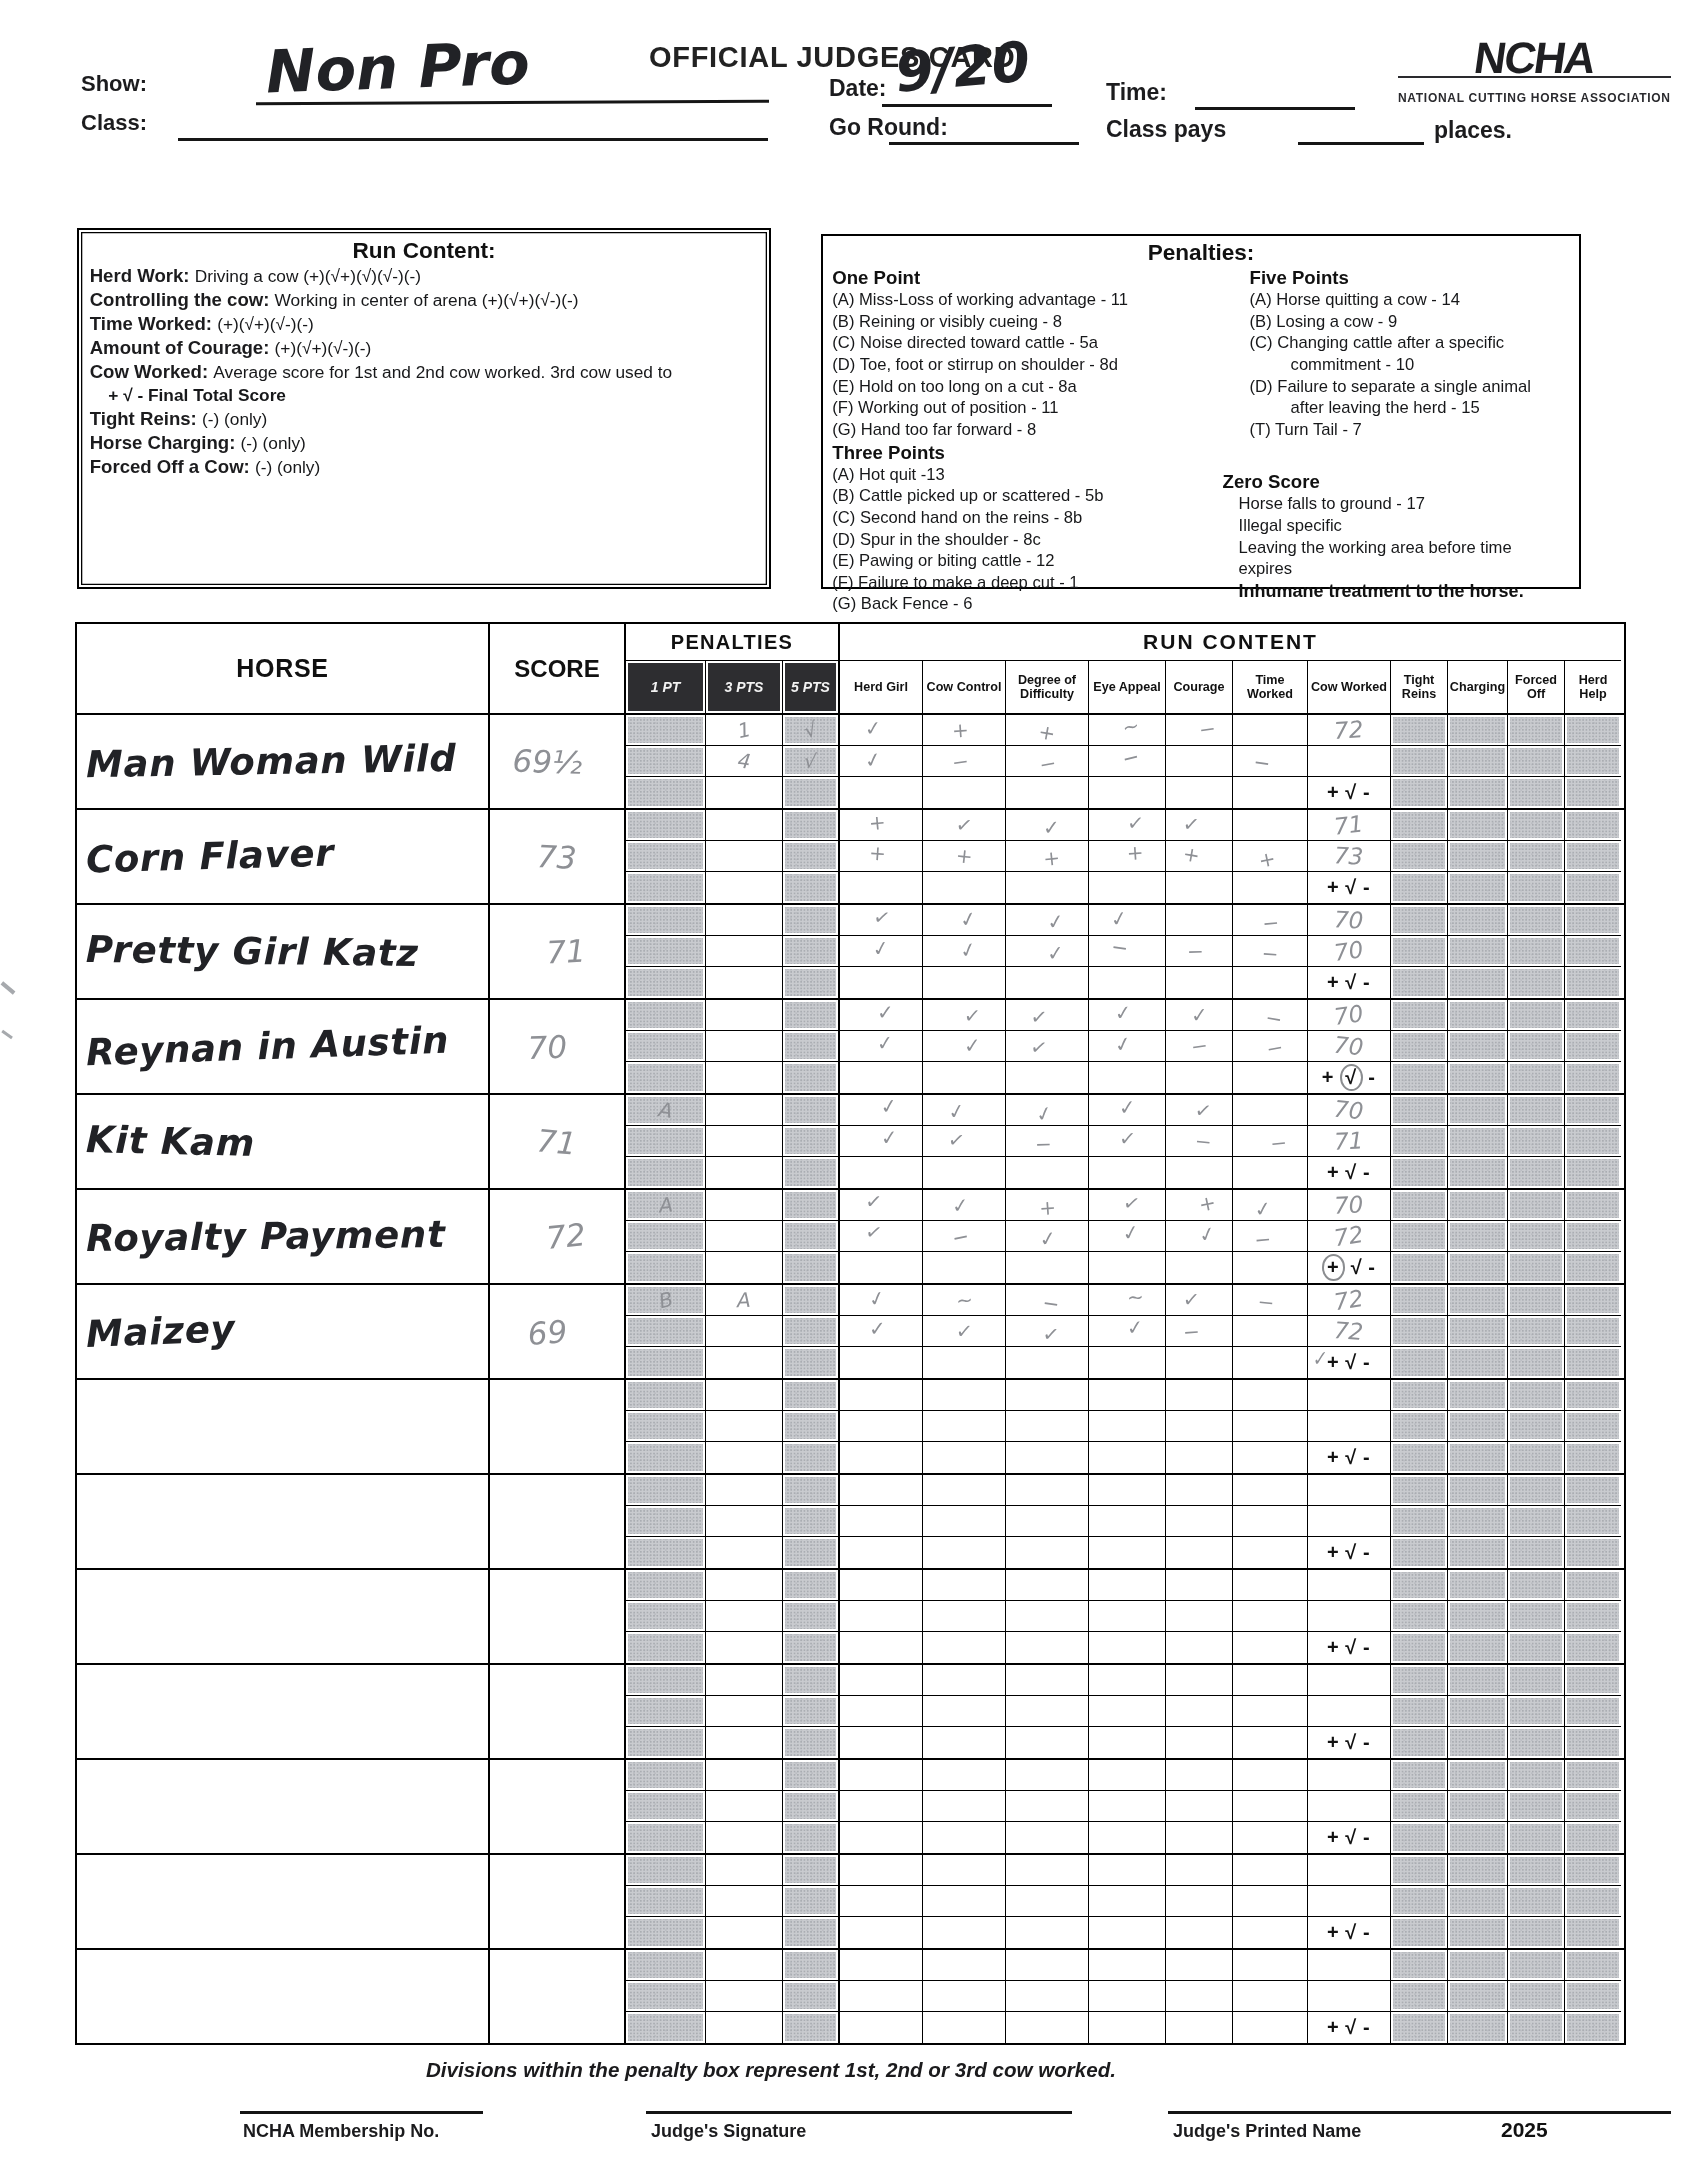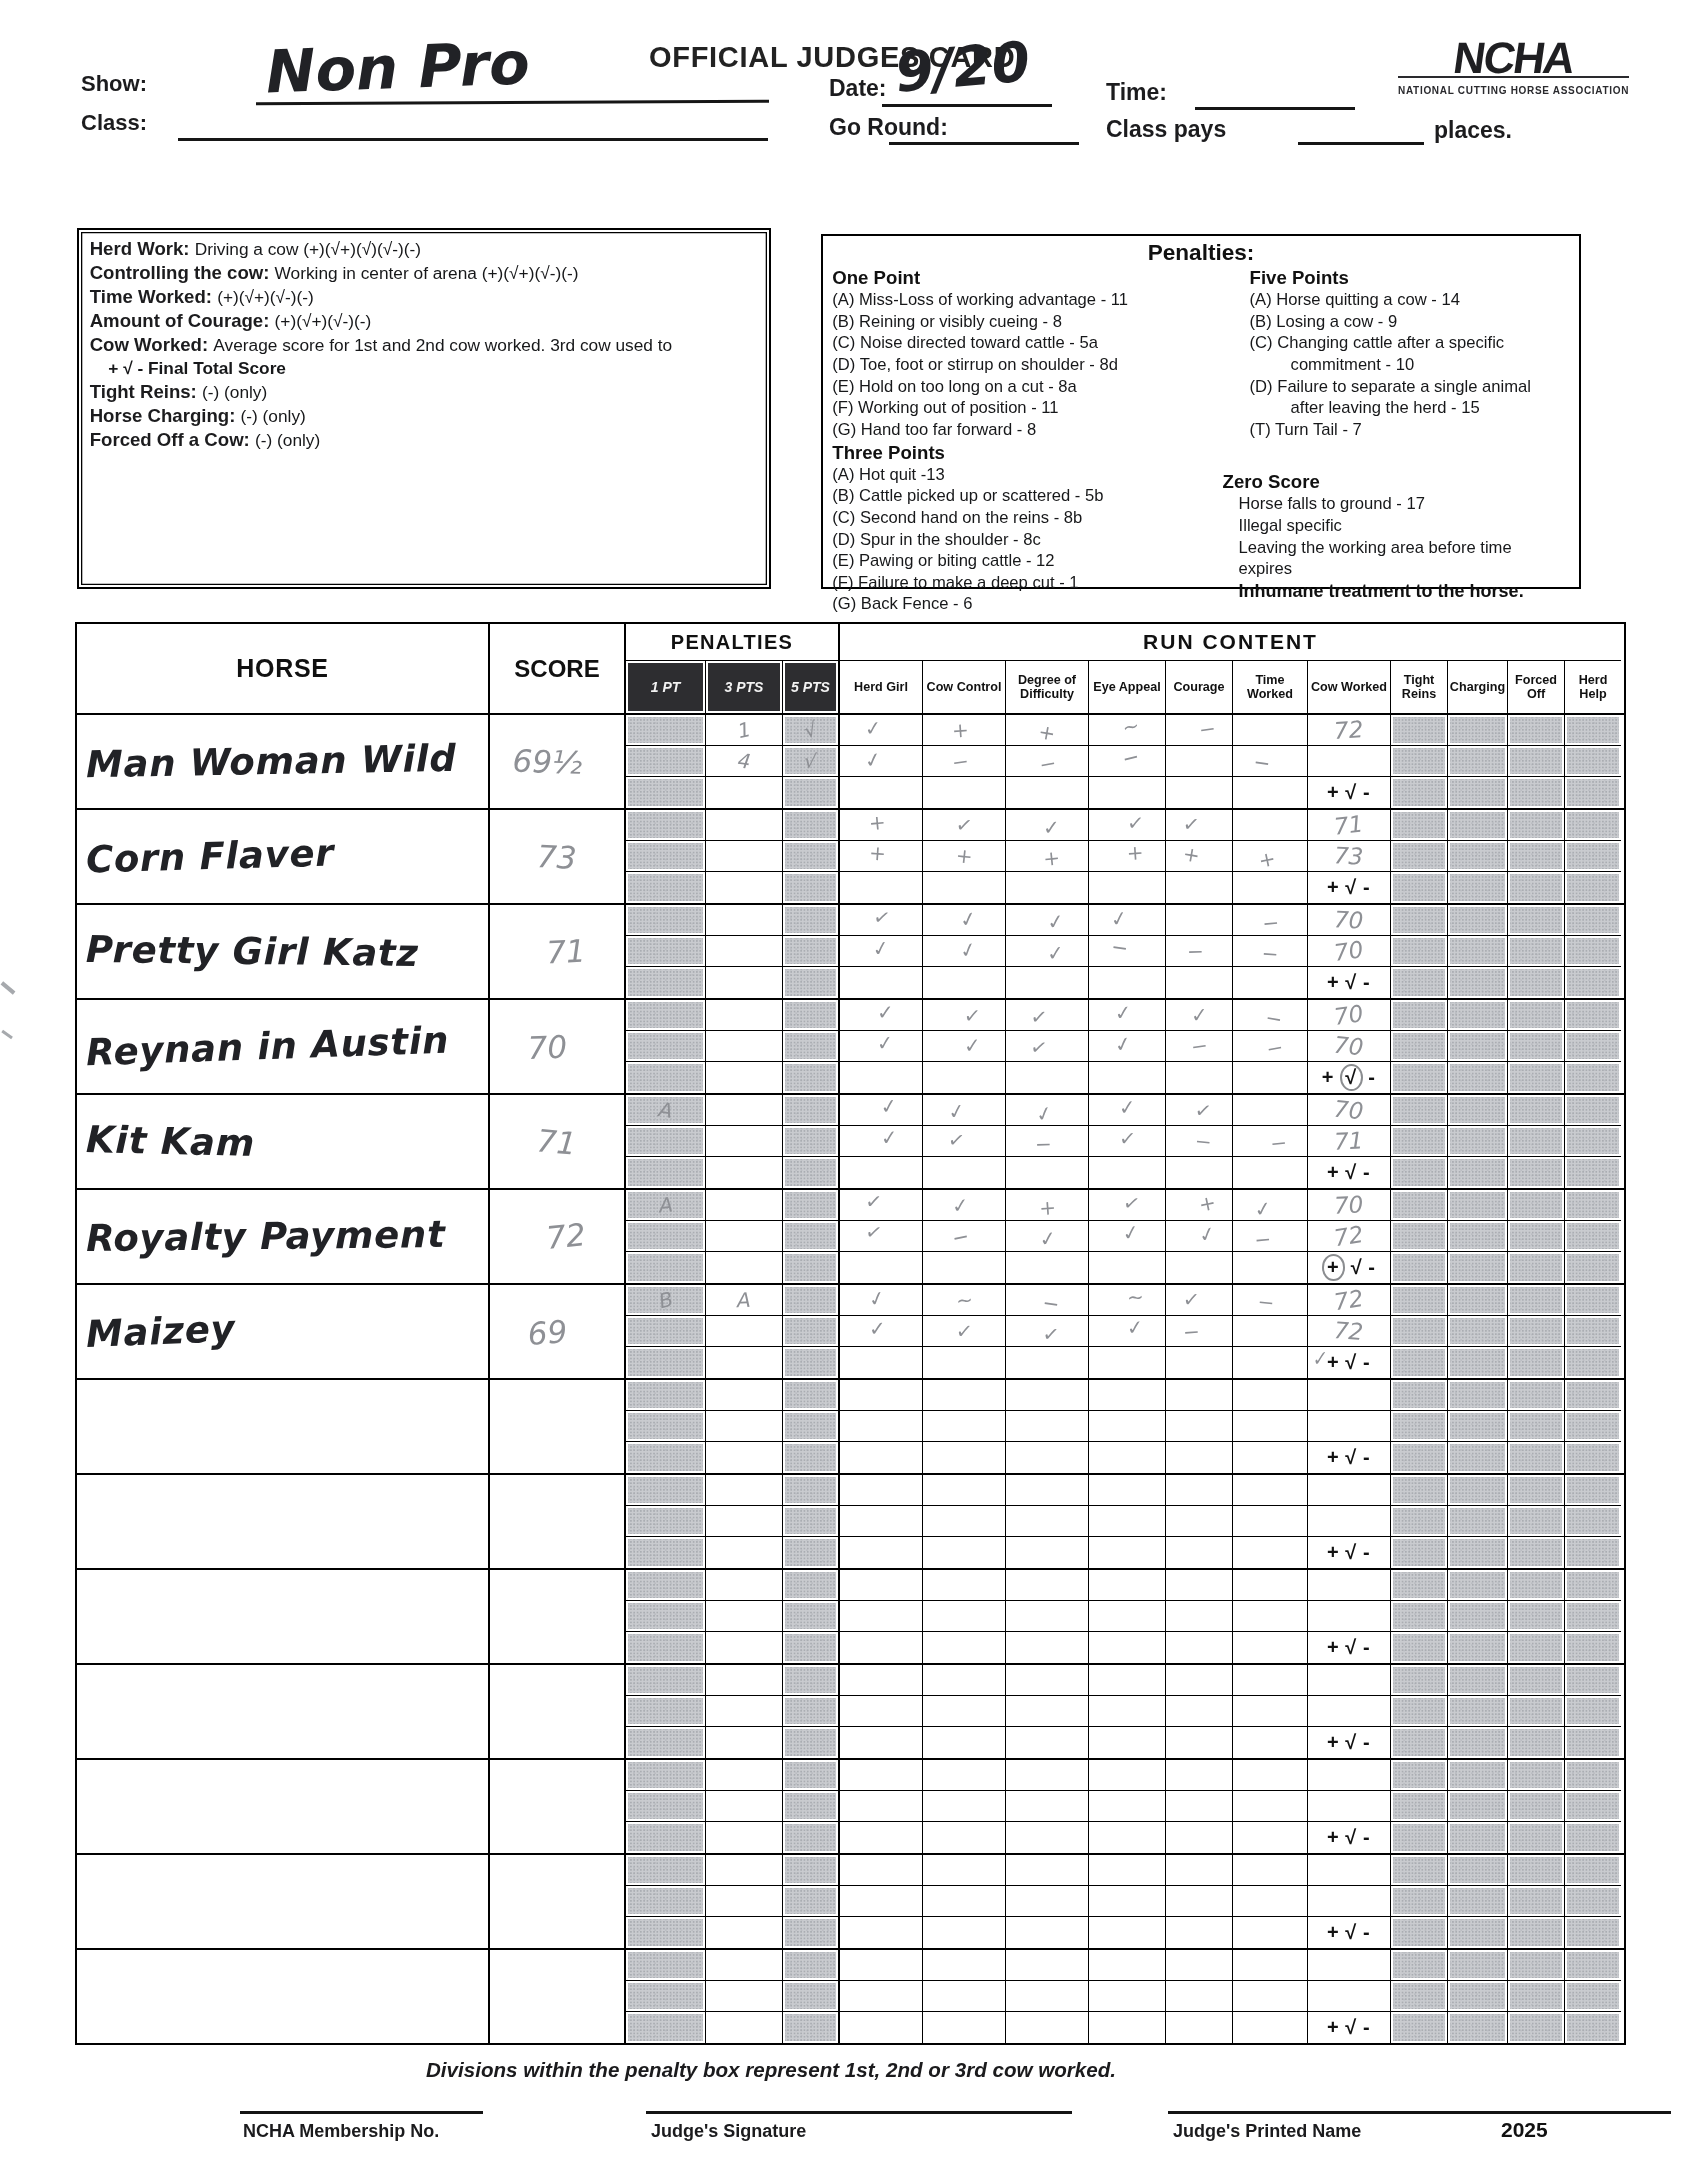--- a/index.html
+++ b/index.html
@@ -6,21 +6,21 @@
   .page{position:relative;width:1693px;height:2183px;background:#ffffff;
         font-family:"Liberation Sans",sans-serif;color:#111;overflow:hidden;}
   .abs{position:absolute;}
   .lbl{font-weight:bold;color:#1c1c1e;}
   .fline{position:absolute;height:2.7px;background:#161616;}
   .hand{font-family:"DejaVu Sans",sans-serif;font-style:italic;font-weight:700;color:#212226;white-space:nowrap;}
   .pencil{font-family:"DejaVu Sans",sans-serif;font-style:italic;color:#8e9095;white-space:nowrap;}
   
   .title{font-size:29px;font-weight:bold;letter-spacing:0.7px;color:#222;}
   .logo-text{font-size:44px;font-weight:900;letter-spacing:-2px;transform:skewX(-8deg);color:#1f1f22;line-height:37px;}
-  .logo-cap{font-size:10px;font-weight:bold;letter-spacing:0.7px;color:#2a2a2e;border-top:2.7px solid #2a2a2e;padding-top:7px;}
+  .logo-cap{font-size:12px;font-weight:bold;letter-spacing:0.7px;color:#2a2a2e;border-top:2.7px solid #2a2a2e;padding-top:13px;}
   
   .run-box{left:77px;top:228px;width:694px;height:361px;border:2px solid #000;
            box-shadow:inset 0 0 0 2px #fff, inset 0 0 0 3.3px #000;padding:6.7px 10.7px 5.3px 10.7px;box-sizing:border-box;}
   .run-title{text-align:center;font-size:22.6px;font-weight:bold;margin-top:1.3px;}
   .run-item{font-size:17.3px;line-height:23px;color:#17181a;}
   .run-item .lbl{font-size:18.6px;}
   .run-narrow{width:413px;}
   .dash-box{position:absolute;right:13.3px;bottom:9.3px;width:226px;height:99px;border:2px dashed #000;
             display:flex;align-items:center;justify-content:center;text-align:center;
             font-size:18px;font-weight:600;line-height:24px;padding:4px 12px;box-sizing:border-box;}
@@ -100,20 +100,21 @@
   <div class="abs lbl" style="left:1106px;top:116px;font-size:23px;">Class pays</div>
   <div class="fline" style="left:1298px;top:142px;width:126px;"></div>
   <div class="abs lbl" style="left:1434px;top:117px;font-size:23px;">places.</div>
 
   <div class="abs" style="left:1398px;top:39px;text-align:center;">
     <div class="logo-text">NCHA</div>
     <div class="logo-cap">NATIONAL CUTTING HORSE ASSOCIATION</div>
   </div>
 
   <div class="abs run-box">
+    <div class="run-title">Run Content:</div>
     <div id="run-items">
         <div class="run-item"><span class="lbl">Herd Work: </span><span>Driving a cow (+)(√+)(√)(√-)(-)</span></div>
         <div class="run-item"><span class="lbl">Controlling the cow: </span><span>Working in center of arena (+)(√+)(√-)(-)</span></div>
         <div class="run-item"><span class="lbl">Time Worked: </span><span>(+)(√+)(√-)(-)</span></div>
         <div class="run-item"><span class="lbl">Amount of Courage: </span><span>(+)(√+)(√-)(-)</span></div>
         <div class="run-item"><span class="lbl">Cow Worked: </span><span>Average score for 1st and 2nd cow worked.  3rd cow used to</span></div>
         <div class="run-item" style="padding-left: 18.6px; font-weight: bold;"><span>+ √ - Final Total Score</span></div>
         <div class="run-item run-narrow"><span class="lbl">Tight Reins: </span><span>(-) (only)</span></div>
         <div class="run-item run-narrow"><span class="lbl">Horse Charging: </span><span>(-) (only)</span></div>
         <div class="run-item run-narrow"><span class="lbl">Forced Off a Cow: </span><span>(-) (only)</span></div>

